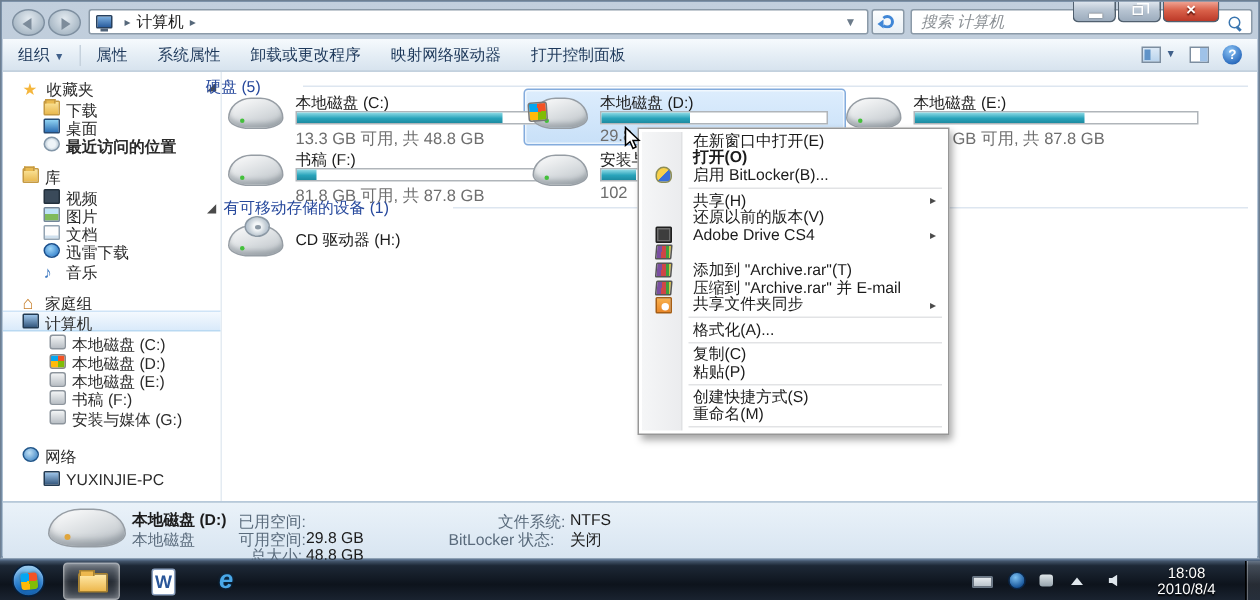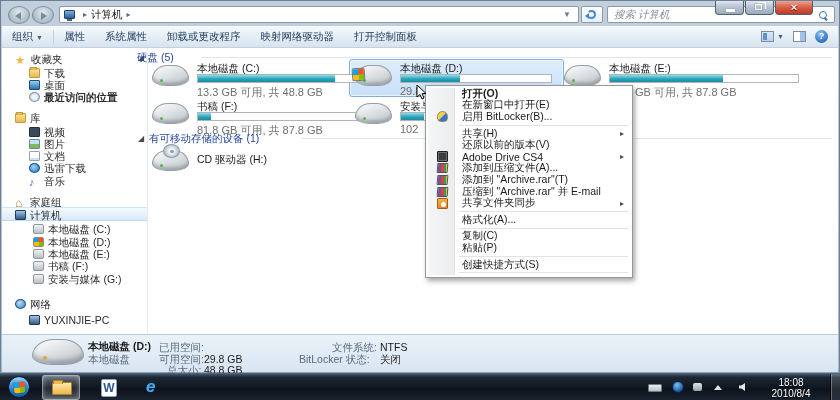--- a/index.html
+++ b/index.html
@@ -347,46 +347,45 @@
       <div class="dtxt dlab" style="left:165px; top:29px;">总大小:</div>
       <div class="dtxt" style="left:202px; top:29px;">48.8 GB</div>
       <div class="dtxt dlab" style="left:330px; top:6px;">文件系统:</div>
       <div class="dtxt" style="left:378px; top:6px;">NTFS</div>
       <div class="dtxt dlab" style="left:297px; top:18px;">BitLocker 状态:</div>
       <div class="dtxt" style="left:378px; top:18px;">关闭</div>
     </div>
   </div>
 
   <div class="cmenu">
+    <div class="mitem">
+        <span>在新窗口中打开(E)</span>
+      </div>
     <div class="mitem bold">
         <span>打开(O)</span>
-      </div>
-    <div class="mitem">
-        <span>在新窗口中打开(E)</span>
       </div>
     <div class="mitem">
         <span class="mic mic-bitlocker"></span>
         <span>启用 BitLocker(B)...</span>
       </div>
     <div class="msep"></div>
     <div class="mitem">
         <span>共享(H)</span>
         <span class="marrow">▸</span>
       </div>
     <div class="mitem">
         <span>还原以前的版本(V)</span>
       </div>
     <div class="mitem">
         <span class="mic mic-adobe"></span>
         <span>Adobe Drive CS4</span>
         <span class="marrow">▸</span>
       </div>
     <div class="mitem">
         <span class="mic mic-rar"></span>
-        <span>添加到压缩文件(A)...</span>
       </div>
     <div class="mitem">
         <span class="mic mic-rar"></span>
         <span>添加到 "Archive.rar"(T)</span>
       </div>
     <div class="mitem">
         <span class="mic mic-rar"></span>
         <span>压缩到 "Archive.rar" 并 E-mail</span>
       </div>
     <div class="mitem">
@@ -401,20 +400,23 @@
     <div class="msep"></div>
     <div class="mitem">
         <span>复制(C)</span>
       </div>
     <div class="mitem">
         <span>粘贴(P)</span>
       </div>
     <div class="msep"></div>
     <div class="mitem">
         <span>创建快捷方式(S)</span>
+      </div>
+    <div class="mitem">
+        <span>重命名(M)</span>
       </div>
     <div class="msep"></div>
   </div>
 
   <div class="cursor">
     <svg width="12" height="17" viewBox="0 0 12 17">
         <polygon points="1,1 1,13 4,10.5 6,15 8,14 6,9.7 10,9.5" fill="#fff" stroke="#000" stroke-width="1"></polygon>
       </svg>
   </div>
 

